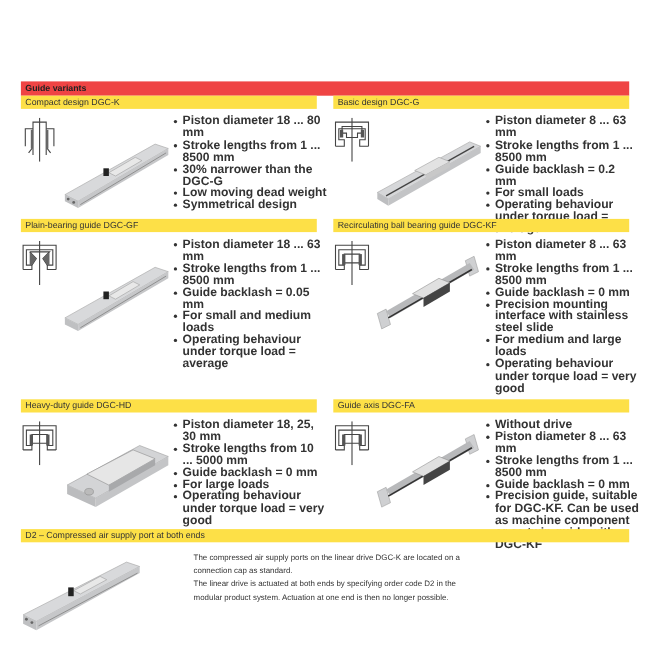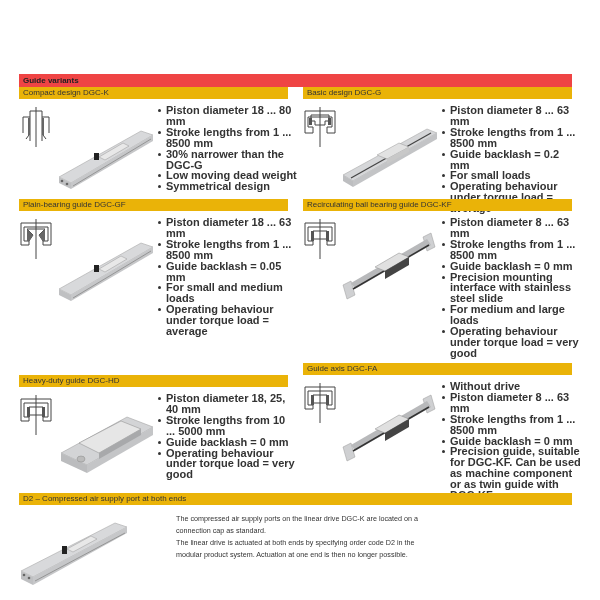--- a/index.html
+++ b/index.html
@@ -3,21 +3,21 @@
   <meta charset="utf-8">
   <style>
     html, body { margin: 0; padding: 0; background: #ffffff; }
     body { width: 600px; height: 600px; position: relative; overflow: hidden;
            font-family: "Liberation Sans", "DejaVu Sans", sans-serif; color: #333333; }
     .page { position: absolute; left: 19px; top: 74px; width: 553px; }
     .main-title { background: #ef4444; height: 13px; font-size: 8px; font-weight: bold;
                   line-height: 13px; padding-left: 4px; color: #222; }
     .row { display: flex; justify-content: space-between; }
     .cell { width: 269px; position: relative; }
-    .sec-head { background: #eab308; height: 12px; font-size: 8px; line-height: 12px;
+    .sec-head { background: #fde047; height: 12px; font-size: 8px; line-height: 12px;
                 padding-left: 4px; color: #333; white-space: nowrap; }
     .sec-body { position: relative; }
     .sym { position: absolute; left: 0; top: 8px; width: 34px; height: 40px; }
     .product { position: absolute; }
     .bullets { position: absolute; left: 138px; top: 6px; margin: 0; padding: 0; list-style: none;
                font-size: 11px; line-height: 10.9px; color: #333; width: 140px; font-weight: bold; }
     .bullets li { position: relative; padding-left: 9px; }
     .bullets li::before { content: ""; position: absolute; left: 1px; top: 4px; width: 3px; height: 3px;
                           border-radius: 50%; background: #333; }
     .d2-text { position: absolute; left: 157px; top: 8px; width: 260px; font-size: 7.2px;
@@ -159,21 +159,21 @@
           <li>Guide backlash = 0 mm</li>
           <li>Precision mounting interface with stainless steel slide</li>
           <li>For medium and large loads</li>
           <li>Operating behaviour under torque load = very good</li>
         </ul>
       </div>
     </div>
   </div>
 
   <div class="row">
-    <div class="cell" style="height:118px;margin-top:12px;">
+    <div class="cell" style="height:118px;">
       <div class="sec-head">Heavy-duty guide DGC-HD</div>
       <div class="sec-body">
         <svg class="sym" viewBox="0 0 34 40">
           <g fill="none" stroke="#444" stroke-width="1">
             <line x1="17" y1="0" x2="17" y2="40"></line>
             <path d="M2 26 V4 H32 V26"></path>
             <path d="M2 26 H10 V22 H5 V8 H29 V22 H24 V26 H32"></path>
             <path d="M10 12 H24 V20 H10 Z"></path>
           </g>
           <rect x="8" y="12" width="3" height="10" fill="#555"></rect>
@@ -181,23 +181,24 @@
         </svg>
         <svg class="product" style="left:38px;top:10px;" width="98" height="80" viewBox="0 0 98 80">
           <polygon points="4,56 70,20 96,30 30,68" fill="#d3d4d6" stroke="#999" stroke-width="0.5"></polygon>
           <polygon points="4,56 30,68 30,76 4,64" fill="#bbbcbe"></polygon>
           <polygon points="30,68 96,30 96,38 30,76" fill="#c4c5c7"></polygon>
           <polygon points="22,46 64,24 84,32 42,56" fill="#e6e6e6" stroke="#888" stroke-width="0.5"></polygon>
           <polygon points="42,56 84,32 84,38 42,62" fill="#a8a9ab"></polygon>
           <ellipse cx="24" cy="62" rx="4" ry="3" fill="#bbb" stroke="#888" stroke-width="0.5"></ellipse>
         </svg>
         <ul class="bullets">
-          <li>Piston diameter 18, 25, 40 mm</li>
+          <li>Piston diameter 18, 25, 30 mm</li>
           <li>Stroke lengths from 10 ... 5000 mm</li>
           <li>Guide backlash = 0 mm</li>
+          <li>For large loads</li>
           <li>Operating behaviour under torque load = very good</li>
         </ul>
       </div>
     </div>
 
     <div class="cell" style="height:118px;">
       <div class="sec-head">Guide axis DGC-FA</div>
       <div class="sec-body">
         <svg class="sym" viewBox="0 0 34 40">
           <g fill="none" stroke="#444" stroke-width="1">

